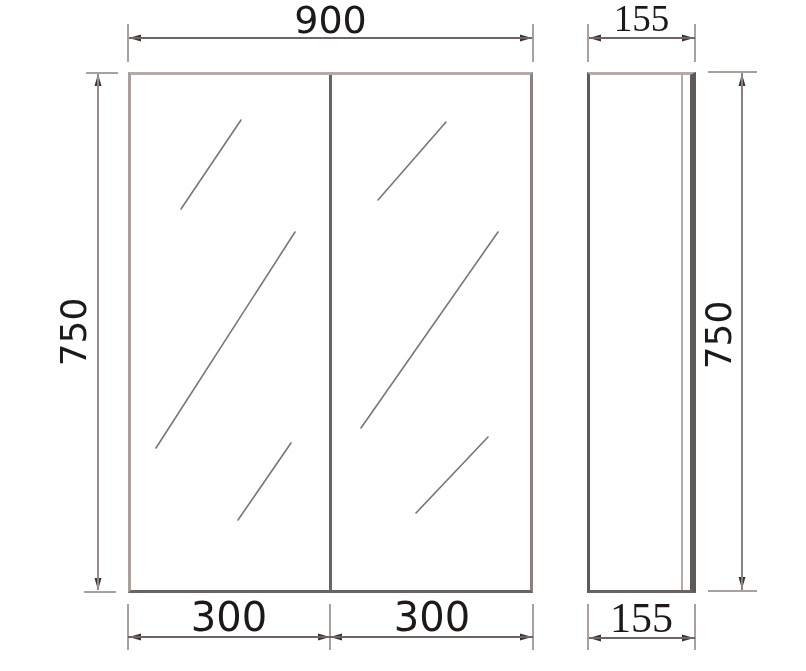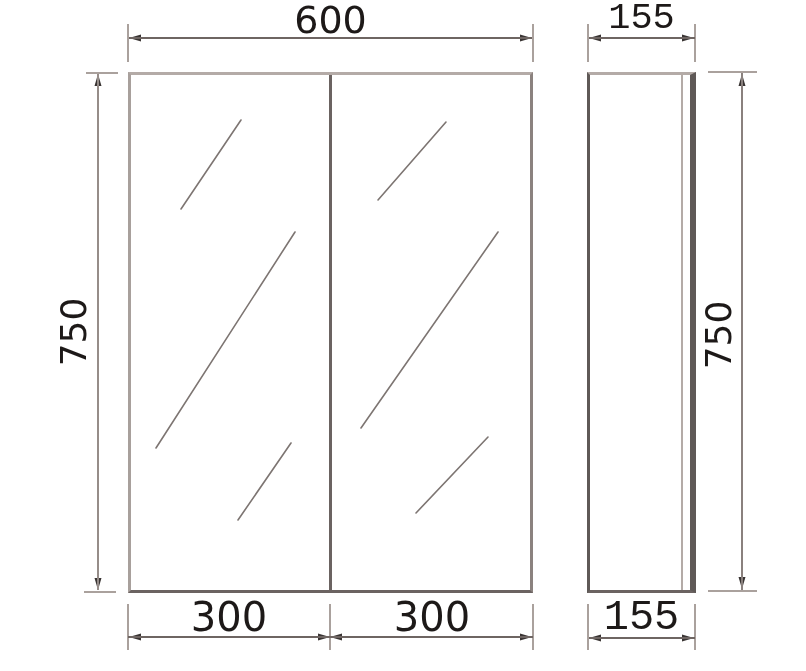--- a/index.html
+++ b/index.html
@@ -24,21 +24,21 @@
   .side-inner{left:681px;top:75px;width:2px;height:515px;background:#b4aba7;}
   
   .ext-v{width:2px;background:#aaa19d;}
   .ext-h{height:2px;background:#aaa19d;}
   .dim-h{height:2px;background:#6e6562;}
   .dim-v{width:2px;background:#968d89;}
   .dim-label{
     color:#1d1918;text-align:center;white-space:nowrap;
     font-size:38px;line-height:1;
   }
-  .serif{font-family:Liberation Mono, monospace;}
+  .serif{font-family:Liberation Serif, serif;}
   .rot{transform:translate(-50%,-50%) rotate(-90deg);transform-origin:center;}
   svg.overlay{position:absolute;left:0;top:0;pointer-events:none;}
 </style>
 </head>
 <body>
 
 <div id="stage">
 
   <div class="abs front-box"></div>
   <div class="abs divider"></div>
@@ -75,21 +75,21 @@
       <polygon points="532,637 520,633.5 520,640.5"></polygon>
 
       <polygon points="589,638 601,634.5 601,641.5"></polygon>
       <polygon points="694,638 682,634.5 682,641.5"></polygon>
     </g>
   </svg>
 
   <div class="abs ext-v" style="left:127px;top:24px;height:38px"></div>
   <div class="abs ext-v" style="left:532px;top:24px;height:38px"></div>
   <div class="abs dim-h" style="left:129px;top:37px;width:403px"></div>
-  <div class="abs dim-label" style="left:128px;top:1px;width:405px">600</div>
+  <div class="abs dim-label" style="left:128px;top:1px;width:405px">900</div>
 
   <div class="abs ext-v" style="left:587px;top:24px;height:38px"></div>
   <div class="abs ext-v" style="left:694px;top:24px;height:38px"></div>
   <div class="abs dim-h" style="left:589px;top:37px;width:106px"></div>
   <div class="abs dim-label serif" style="left:587px;top:0px;width:109px;font-size:37px">155</div>
 
   <div class="abs ext-h" style="left:86px;top:72px;width:32px"></div>
   <div class="abs ext-h" style="left:84px;top:591px;width:32px"></div>
   <div class="abs dim-v" style="left:97px;top:74px;height:516px"></div>
   <div class="abs dim-label rot" style="left:74px;top:332px;font-size:36px">750</div>

